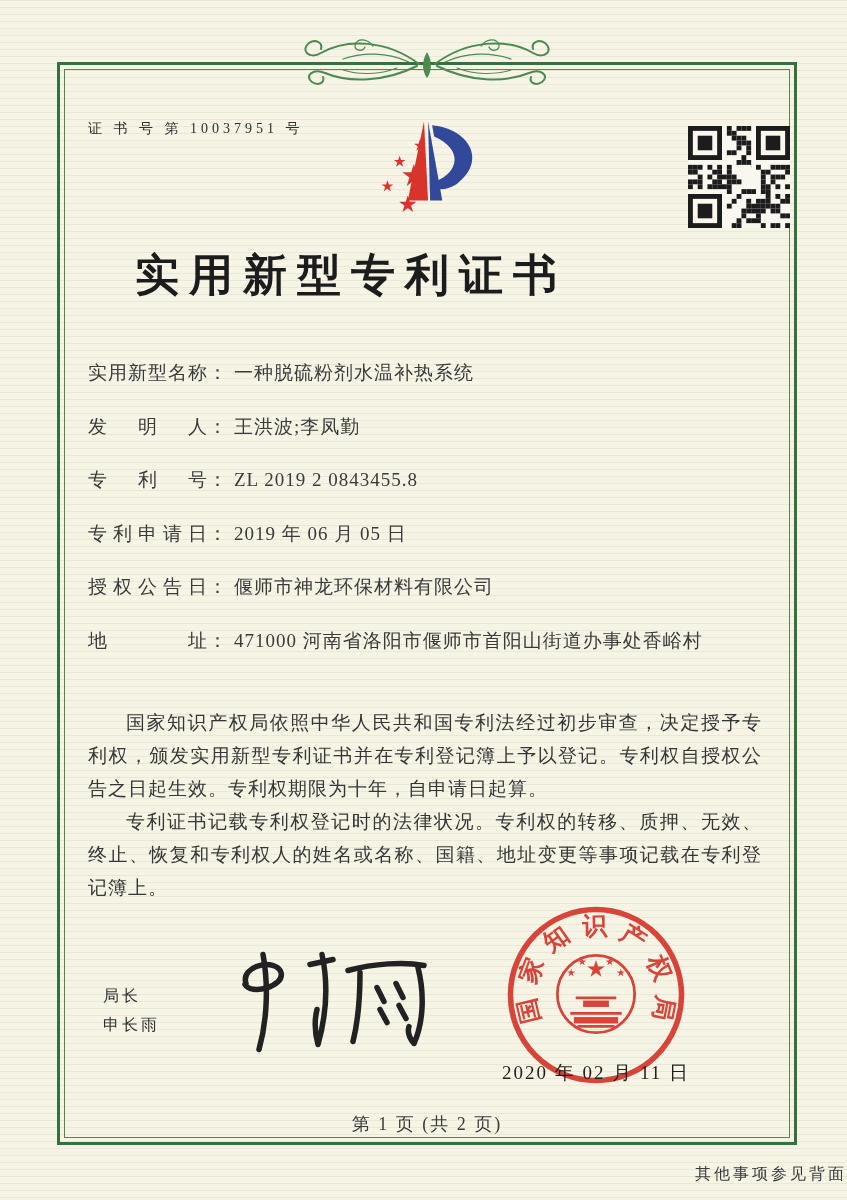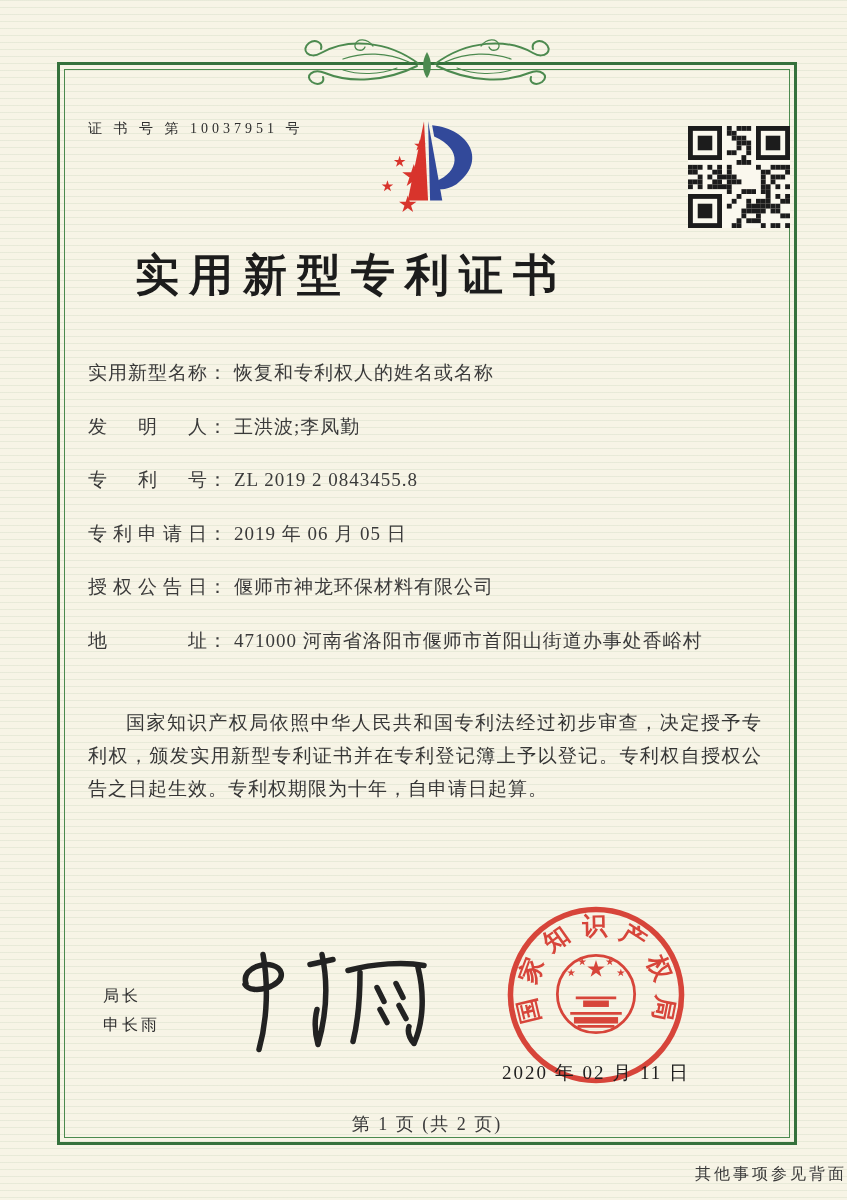--- a/index.html
+++ b/index.html
@@ -224,41 +224,42 @@
     <rect fill="#1c1c1c" x="64" y="8" width="12" height="12"></rect>
     <rect fill="#1c1c1c" x="0" y="56" width="28" height="28"></rect>
     <rect fill="#faf8ee" x="4" y="60" width="20" height="20"></rect>
     <rect fill="#1c1c1c" x="8" y="64" width="12" height="12"></rect>
   </svg>
 
 <h1 class="title">实用新型专利证书</h1>
 
 <div class="fields">
   <div class="row">
-    <span class="lbl">实用新型名称</span><span class="colon">：</span><span class="val">恢复和专利权人的姓名或名称</span>
+    <span class="lbl">实用新型名称</span><span class="colon">：</span><span class="val">一种脱硫粉剂水温补热系统</span>
   </div>
   <div class="row">
     <span class="lbl">发明人</span><span class="colon">：</span><span class="val">王洪波;李凤勤</span>
   </div>
   <div class="row">
     <span class="lbl">专利号</span><span class="colon">：</span><span class="val">ZL 2019 2 0843455.8</span>
   </div>
   <div class="row">
     <span class="lbl">专利申请日</span><span class="colon">：</span><span class="val">2019 年 06 月 05 日</span>
   </div>
   <div class="row">
     <span class="lbl">授权公告日</span><span class="colon">：</span><span class="val">偃师市神龙环保材料有限公司</span>
   </div>
   <div class="row">
     <span class="lbl">地址</span><span class="colon">：</span><span class="val">471000 河南省洛阳市偃师市首阳山街道办事处香峪村</span>
   </div>
 </div>
 
 <div class="paras">
   <p>国家知识产权局依照中华人民共和国专利法经过初步审查，决定授予专利权，颁发实用新型专利证书并在专利登记簿上予以登记。专利权自授权公告之日起生效。专利权期限为十年，自申请日起算。</p>
+  <p>专利证书记载专利权登记时的法律状况。专利权的转移、质押、无效、终止、恢复和专利权人的姓名或名称、国籍、地址变更等事项记载在专利登记簿上。</p>
 </div>
 
 <div class="officials">
   <div>局长</div>
   <div class="name">申长雨</div>
 </div>
 
 <svg class="signature" viewBox="0 0 230 105">
   <title>申长雨</title>
   <g stroke="#222" stroke-width="5.5" fill="none" stroke-linecap="round" stroke-linejoin="round">

